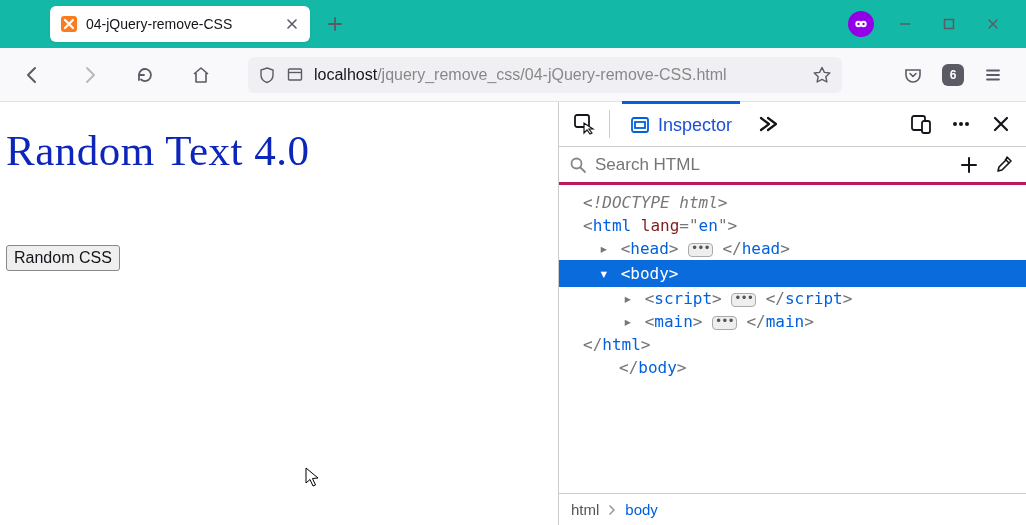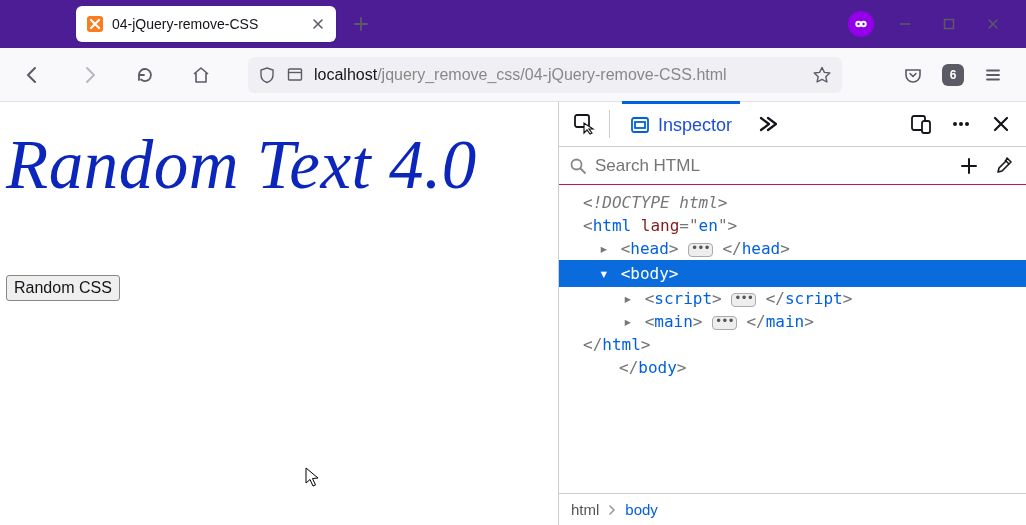--- a/index.html
+++ b/index.html
@@ -7,24 +7,24 @@
     font-family: -apple-system, BlinkMacSystemFont, "Segoe UI", sans-serif;
     width: 1026px; height: 525px;
     background: #fff;
     overflow: hidden;
     position: relative;
   }
 
   
   .tabstrip {
     height: 48px;
-    background: #4c1d95;
+    background: #14b8a6;
     display: flex;
     align-items: center;
-    padding-left: 76px;
+    padding-left: 50px;
   }
   .tab {
     display: flex; align-items: center;
     height: 36px;
     background: #fff;
     border-radius: 6px;
     padding: 0 10px;
     gap: 8px;
     box-shadow: 0 1px 2px rgba(0,0,0,.08);
     min-width: 260px;
@@ -44,36 +44,36 @@
   .urlbar { flex:1; height:36px; background:#f0f0f4; border-radius:6px; display:flex; align-items:center; padding:0 10px; gap:10px; color:#5b5b66; margin:0 30px 0 6px;}
   .urlbar .url-text { font-size:16px; color:#888; display:flex; align-items:baseline; }
   .urlbar .url-host { color:#15141a; }
   .urlbar .star { margin-left:auto; }
   .toolbar-right { display:flex;align-items:center;gap:14px;}
   .count-badge{width:22px;height:22px;border-radius:6px;background:#5b5b66;color:#fff;display:flex;align-items:center;justify-content:center;font-size:12px;font-weight:600;}
 
   
   .content { display:flex; height:calc(525px - 48px - 54px); }
   .page { width:558px; padding:6px; position:relative;}
-  .page h1 { font-family: Georgia, 'Times New Roman', serif; font-style: italic; font-weight: normal; font-size:69px; color:#0c26bb; margin:18px 0 0 0; letter-spacing:0.5px;}
+  .page h1 { font-family: Georgia, 'Times New Roman', serif; font-weight: normal; font-size:43px; color:#0c26bb; margin:18px 0 0 0; letter-spacing:0.5px;}
   .page button.remove { margin-top:70px; font-size:16px; padding:3px 7px; background:#efefef; border:1px solid #888; border-radius:3px; color:#15141a; cursor:pointer;}
   .cursor { position:absolute; left:305px; top:365px; }
 
   
   .devtools { flex:1; border-left:1px solid #ccc; display:flex; flex-direction:column; background:#fff;}
   .dt-tabs { height:45px; border-bottom:1px solid #ccc; display:flex; align-items:center; padding:0 12px; gap:8px;}
   .dt-tabs .picker{width:26px;height:26px;display:flex;align-items:center;justify-content:center;color:#15141a;cursor:pointer;}
   .dt-divider{width:1px;height:28px;background:#ccc;margin:0 4px;}
   .dt-tab { display:flex;align-items:center;gap:8px;height:45px;padding:0 8px;color:#1d4ed8;cursor:pointer;font-size:18px;}
   .dt-tab.active { border-top:3px solid #0060df; margin-top:-1px; padding-top:0; }
   .dt-overflow{margin-left:4px;color:#15141a;cursor:pointer;width:28px;height:28px;display:flex;align-items:center;justify-content:center;}
   .dt-right { margin-left:auto; display:flex;align-items:center;gap:14px;}
   .dt-right .ic{width:26px;height:26px;display:flex;align-items:center;justify-content:center;color:#15141a;cursor:pointer;}
 
-  .dt-search { height:38px;border-bottom:1px solid #be185d;display:flex;align-items:center;padding:0 10px;gap:8px;}
+  .dt-search { height:38px;border-bottom:3px solid #be185d;display:flex;align-items:center;padding:0 10px;gap:8px;}
   .dt-search .mag{color:#888;}
   .dt-search input{flex:1;border:none;outline:none;font-size:17px;color:#888;background:transparent;}
   .dt-search .plus,.dt-search .eyedrop{width:26px;display:flex;align-items:center;justify-content:center;color:#15141a;cursor:pointer;}
 
   .dt-tree { flex:1; overflow:auto; font-family:Consolas,Menlo,monospace; font-size:16px; padding:6px 0 0 0;}
   .dt-tree .ln { padding:2px 16px 2px 24px; white-space:nowrap;}
   .dt-tree .ln2 { padding-left:40px; }
   .dt-tree .ln3 { padding-left:64px; }
   .dt-tree .ln4 { padding-left:60px; }
   .dt-tree .doctype{color:#777;font-style:italic;}

